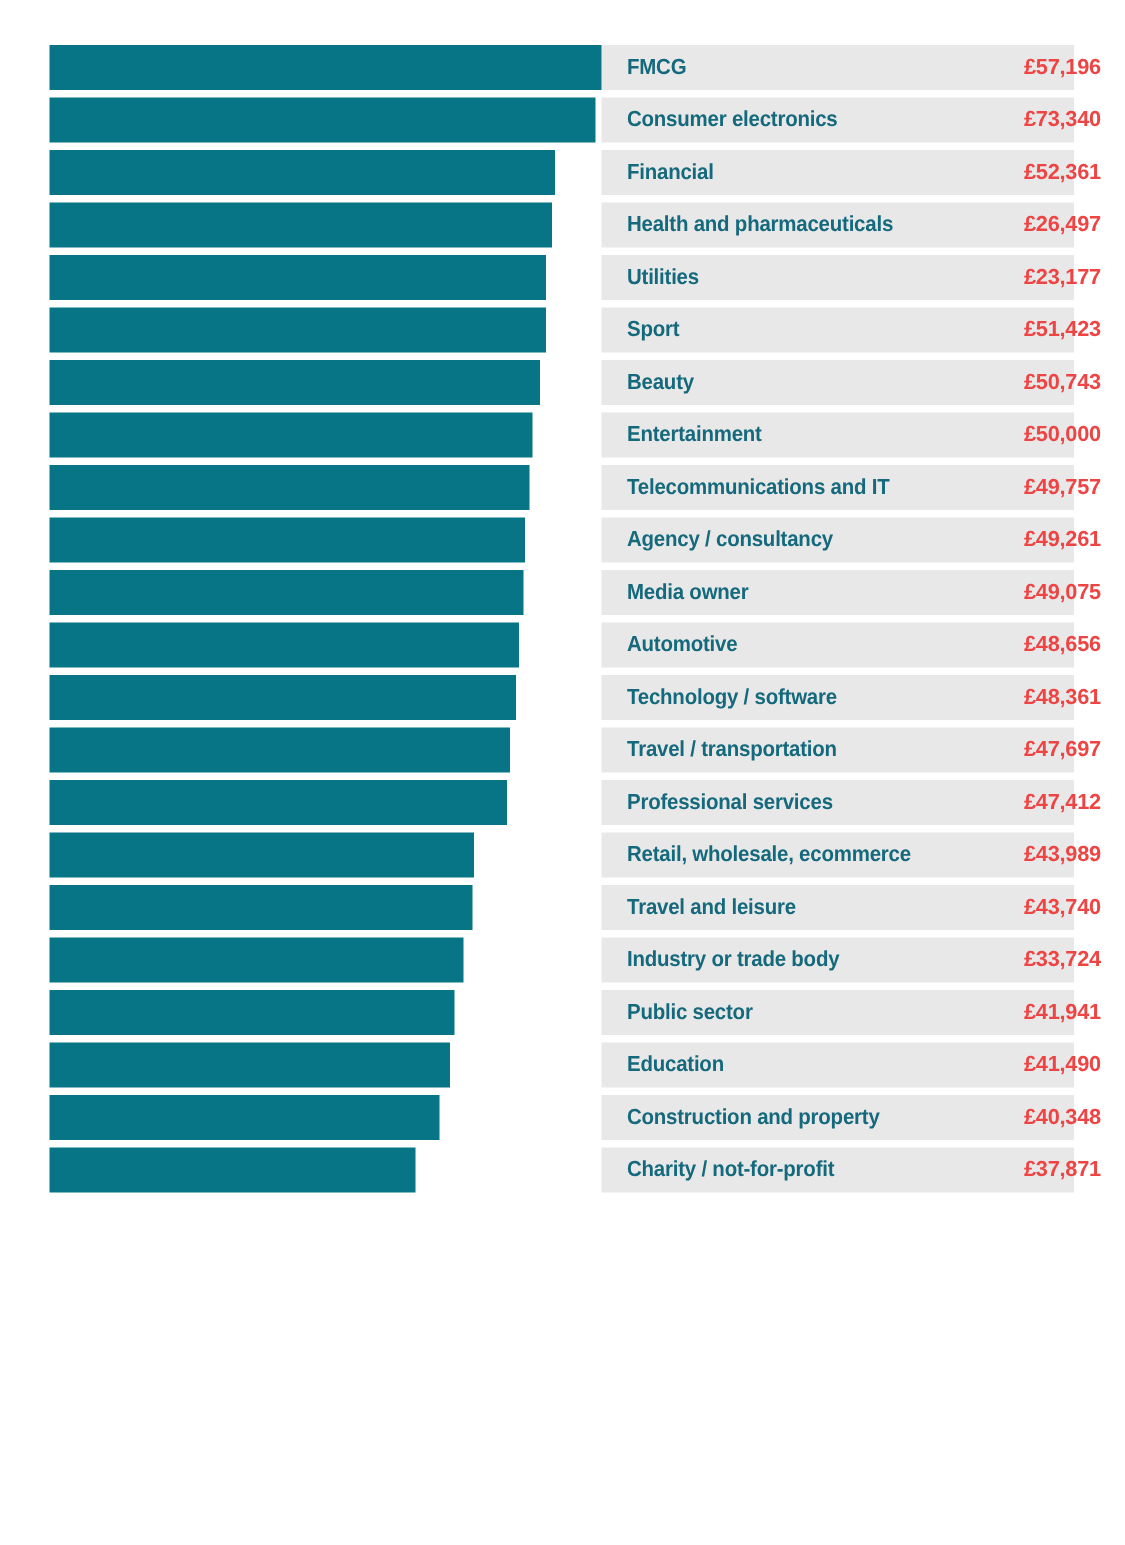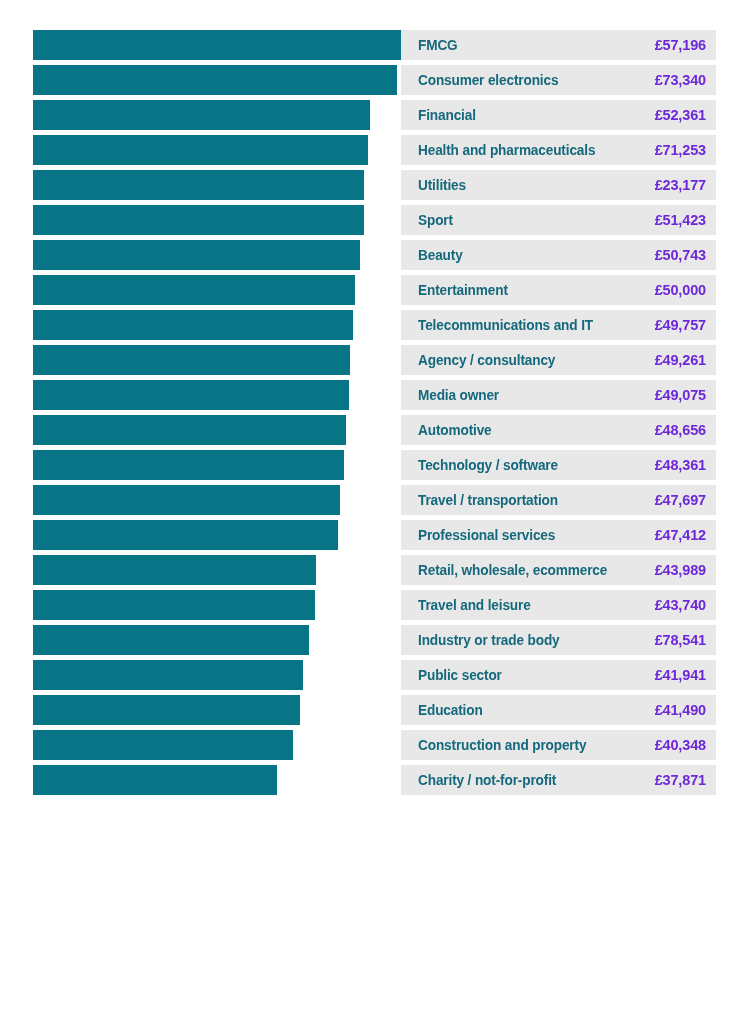--- a/index.html
+++ b/index.html
@@ -59,22 +59,22 @@
     white-space: nowrap;
     transform: scaleX(0.94);
     transform-origin: left center;
   }
 
   .value {
     position: absolute;
     top: 0;
     height: 30px;
     line-height: 30px;
-    right: 44px;
-    color: #6d28d9;
+    right: 16px;
+    color: #ef4444;
     font-size: 14.5px;
     font-weight: 600;
     letter-spacing: -0.15px;
     white-space: nowrap;
     text-align: center;
   }
 </style>
 </head>
 <body>
 
@@ -94,21 +94,21 @@
     <div class="row">
       <div class="track" style="left: 401px; width: 315px;"></div>
       <div class="bar" style="width: 336.976px;"></div>
       <div class="label">Financial</div>
       <div class="value">£52,361</div>
     </div>
     <div class="row">
       <div class="track" style="left: 401px; width: 315px;"></div>
       <div class="bar" style="width: 335.192px;"></div>
       <div class="label">Health and pharmaceuticals</div>
-      <div class="value">£71,253</div>
+      <div class="value">£26,497</div>
     </div>
     <div class="row">
       <div class="track" style="left: 401px; width: 315px;"></div>
       <div class="bar" style="width: 331.111px;"></div>
       <div class="label">Utilities</div>
       <div class="value">£23,177</div>
     </div>
     <div class="row">
       <div class="track" style="left: 401px; width: 315px;"></div>
       <div class="bar" style="width: 330.957px;"></div>
@@ -178,21 +178,21 @@
     <div class="row">
       <div class="track" style="left: 401px; width: 315px;"></div>
       <div class="bar" style="width: 281.659px;"></div>
       <div class="label">Travel and leisure</div>
       <div class="value">£43,740</div>
     </div>
     <div class="row">
       <div class="track" style="left: 401px; width: 315px;"></div>
       <div class="bar" style="width: 275.602px;"></div>
       <div class="label">Industry or trade body</div>
-      <div class="value">£78,541</div>
+      <div class="value">£33,724</div>
     </div>
     <div class="row">
       <div class="track" style="left: 401px; width: 315px;"></div>
       <div class="bar" style="width: 270.115px;"></div>
       <div class="label">Public sector</div>
       <div class="value">£41,941</div>
     </div>
     <div class="row">
       <div class="track" style="left: 401px; width: 315px;"></div>
       <div class="bar" style="width: 267.222px;"></div>

